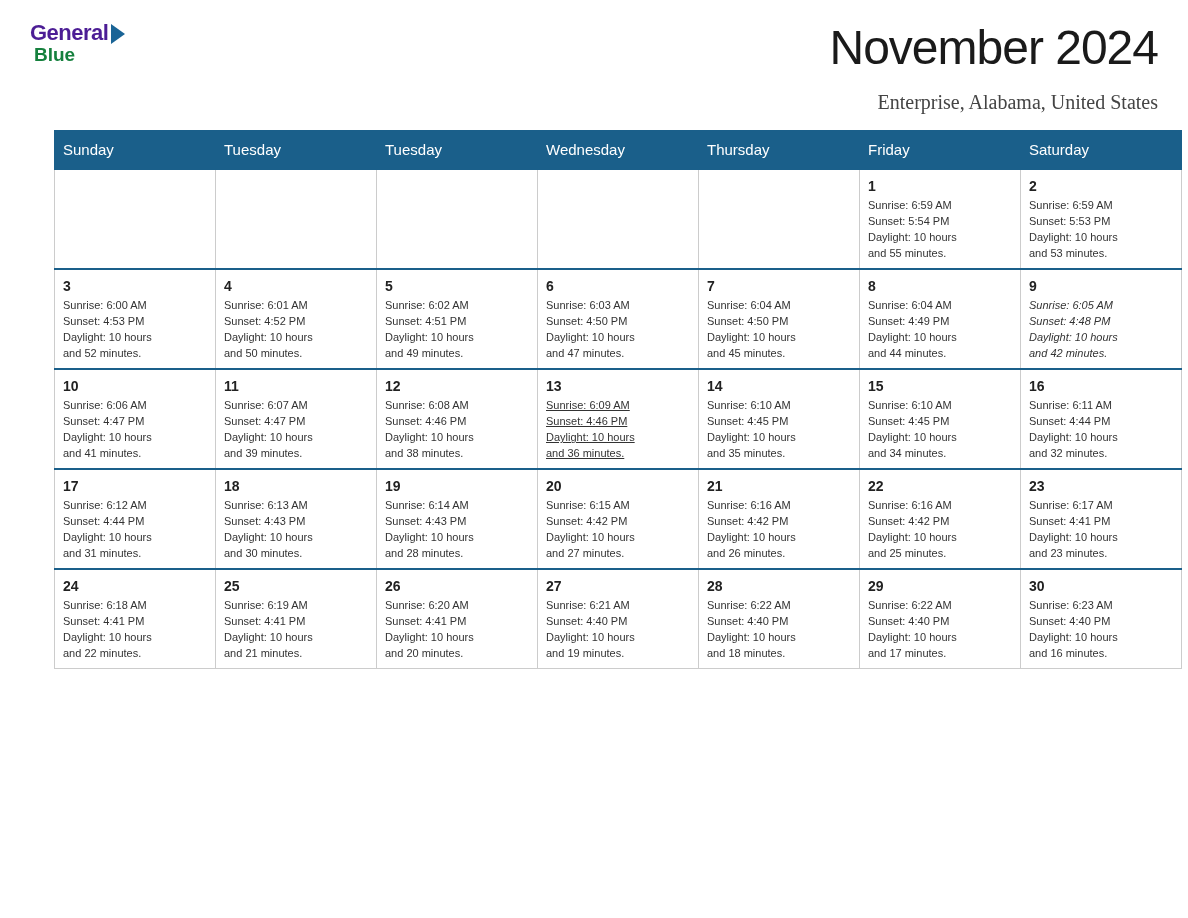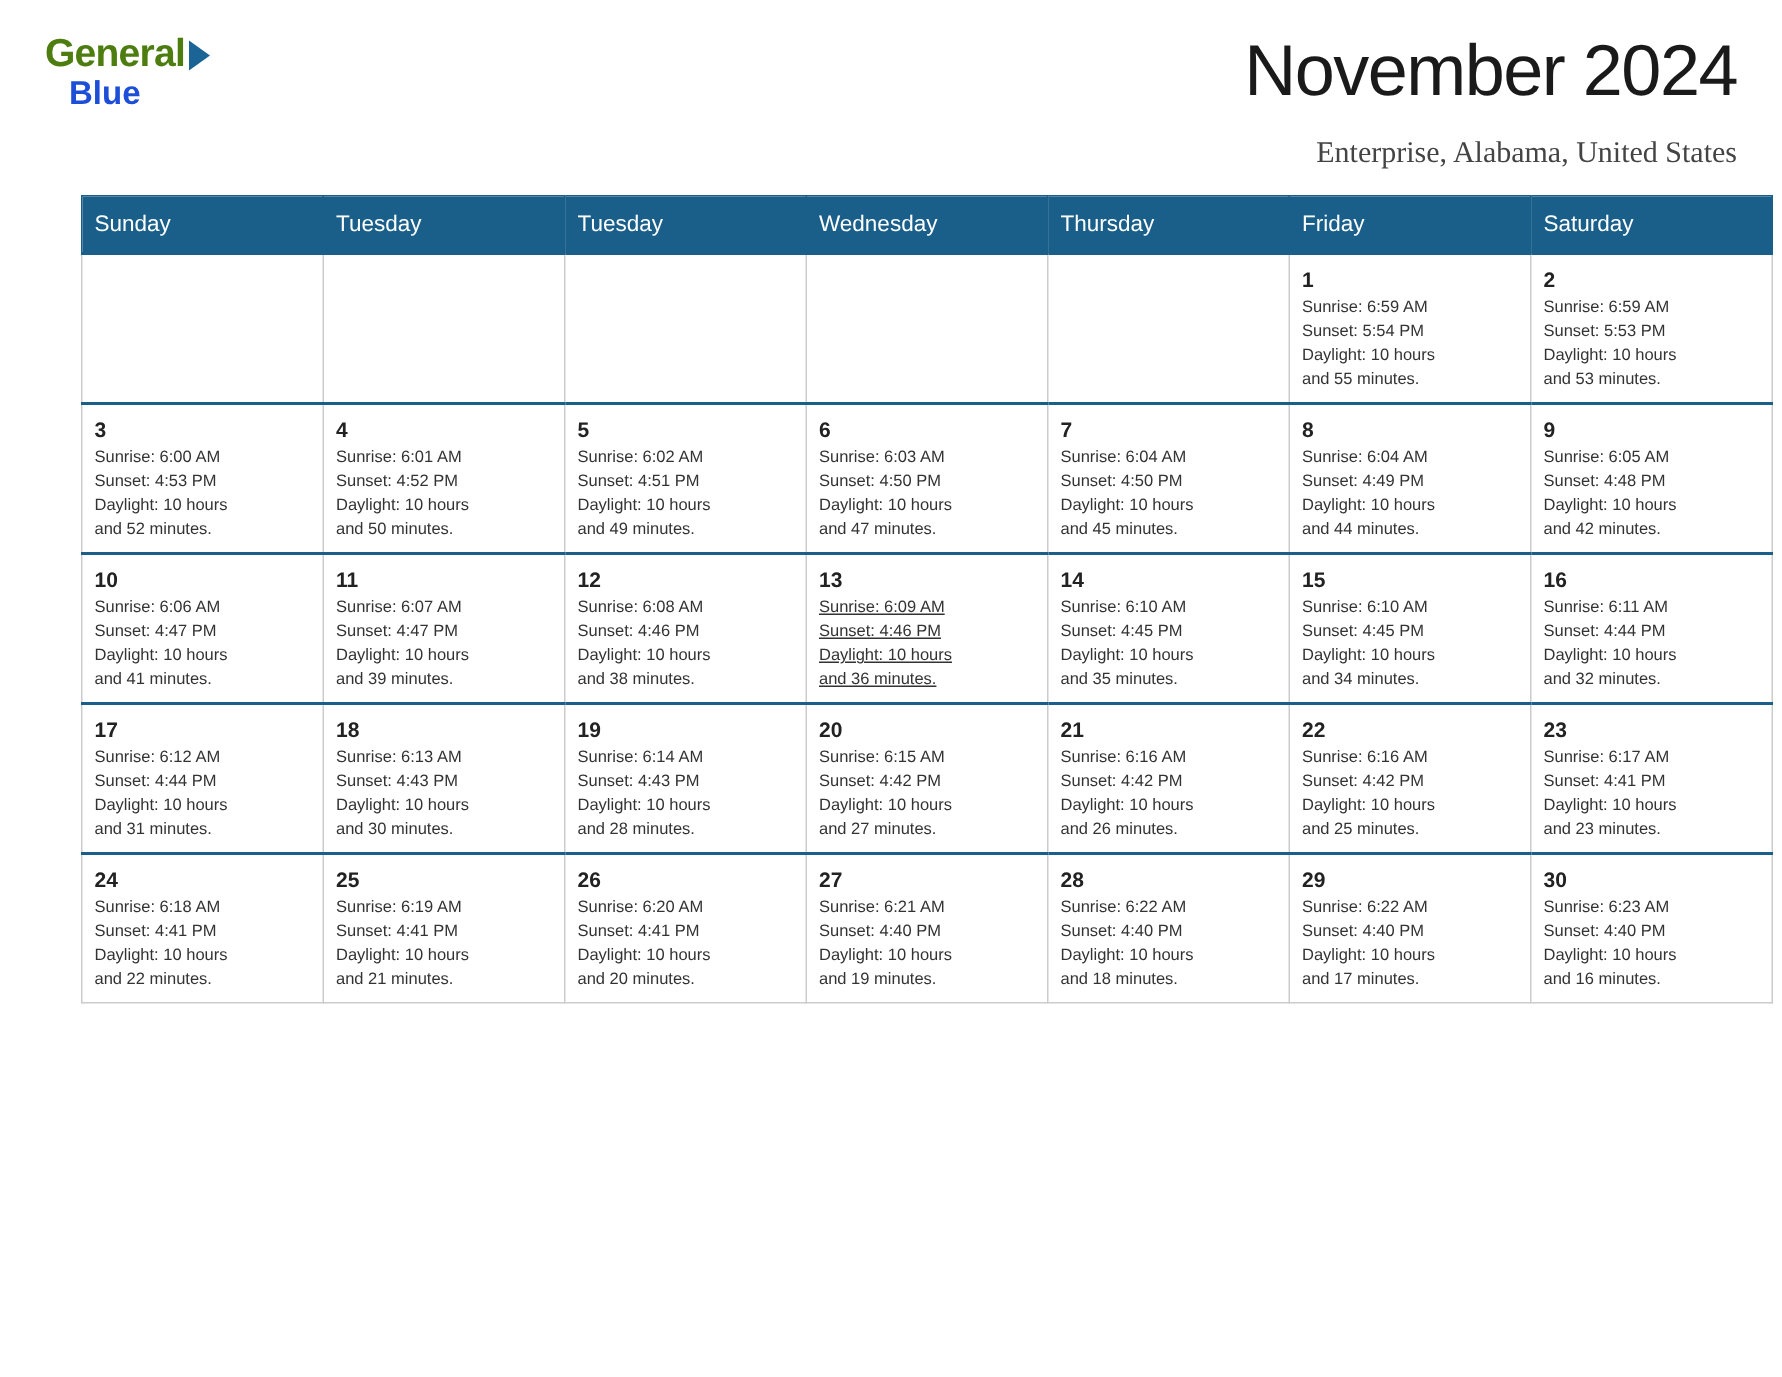--- a/index.html
+++ b/index.html
@@ -20,40 +20,40 @@
     .logo {
       display: flex;
       flex-direction: column;
       align-items: flex-start;
     }
     .logo-top {
       display: flex;
       align-items: center;
     }
     .logo-general {
-      font-size: 26px;
+      font-size: 22px;
       font-weight: bold;
-      color: #4d7c0f;
+      color: #4c1d95;
       letter-spacing: -0.5px;
     }
     .logo-arrow {
       width: 0;
       height: 0;
       border-left: 14px solid #1a6496;
       border-top: 10px solid transparent;
       border-bottom: 10px solid transparent;
       margin-left: 3px;
       margin-top: 2px;
     }
     .logo-bottom {
-      font-size: 22px;
+      font-size: 19px;
       font-weight: bold;
-      color: #1d4ed8;
+      color: #15803d;
       margin-top: -2px;
-      margin-left: 16px;
+      margin-left: 4px;
     }
     .title-block {
       text-align: right;
     }
     .title-block h1 {
       font-size: 48px;
       font-weight: normal;
       color: #1a1a1a;
       letter-spacing: -1px;
     }
@@ -194,21 +194,21 @@
         </td>
         <td>
           <span class="day-number">8</span>
           <div class="day-info" style="white-space: pre-line;">Sunrise: 6:04 AM
 Sunset: 4:49 PM
 Daylight: 10 hours
 and 44 minutes.</div>
         </td>
         <td>
           <span class="day-number">9</span>
-          <div class="day-info" style="white-space: pre-line;">Sunrise: 6:05 AM
+          <div class="day-info" style="white-space: pre-line; font-style: italic;">Sunrise: 6:05 AM
 Sunset: 4:48 PM
 Daylight: 10 hours
 and 42 minutes.</div>
         </td>
       </tr>
       <tr class="week-row">
         <td>
           <span class="day-number">10</span>
           <div class="day-info" style="white-space: pre-line;">Sunrise: 6:06 AM
 Sunset: 4:47 PM

